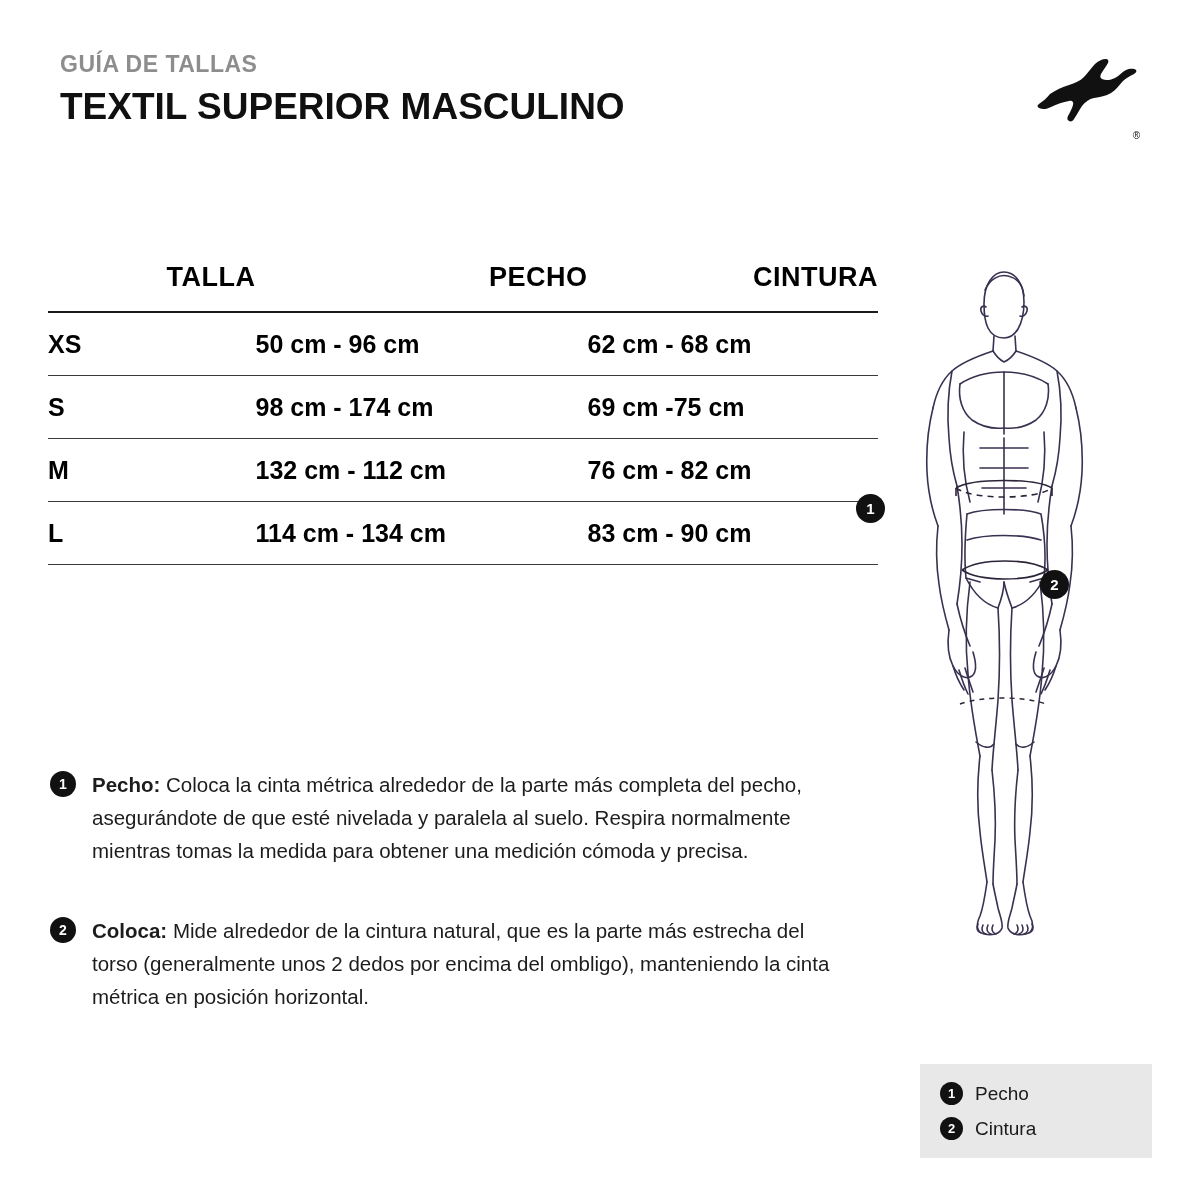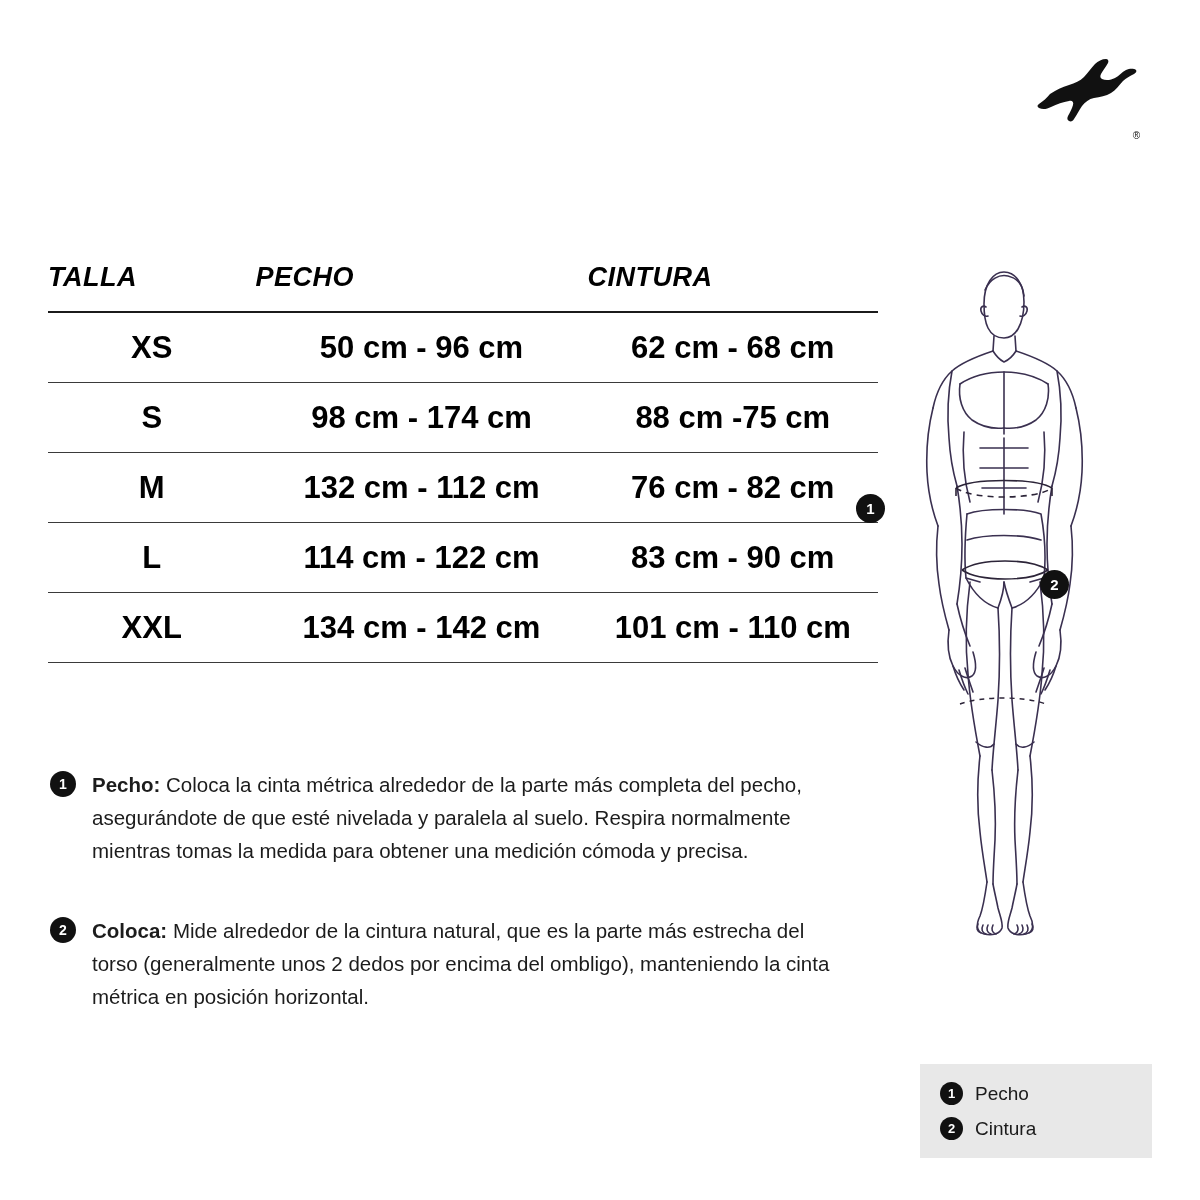--- a/index.html
+++ b/index.html
@@ -75,27 +75,25 @@
     border-collapse: collapse;
     table-layout: fixed;
   }
   table.size-table th {
     font-size: 27px;
     font-weight: bold;
     letter-spacing: 0.5px;
     padding: 0 0 18px 0;
     text-transform: uppercase;
     border-bottom: 2px solid #1b1b1b;
-    text-align: left;
-    font-style: italic;
+    text-align: right;
   }
   table.size-table td {
-    font-size: 31px;
-    font-weight: bold;
-    text-align: center;
+    font-size: 25px;
+    font-weight: bold;
     padding: 17px 0 16px 0;
     border-bottom: 1.5px solid #3a3a3a;
     white-space: nowrap;
   }
   table.size-table tr:last-child td { border-bottom: 1.5px solid #3a3a3a; }
   table.size-table col.c1 { width: 25%; }
   table.size-table col.c2 { width: 40%; }
   table.size-table col.c3 { width: 35%; }
 
   
@@ -183,20 +181,24 @@
     line-height: 23px;
     text-align: center;
     flex: 0 0 auto;
   }
 </style>
 </head>
 <body>
 
 <div class="page">
 
+  <div class="header">
+    <div class="eyebrow">GUÍA DE TALLAS</div>
+    <h1 class="title">TEXTIL SUPERIOR MASCULINO</h1>
+  </div>
 
   <div class="brand">
     <svg width="180" height="105" viewBox="0 0 180 105" aria-hidden="true">
 
       <path fill="#111111" d="M92 44 C98 40 104 37 111 35 C117 33 122 31 126 27 C130 23 133 18 137 14
            C140 11 144 9 148 9 C150 9 151 11 150 13 C148 17 145 20 143 24
            C142 26 142 28 144 29 C148 31 153 30 157 28 C161 26 164 22 168 20
            C171 19 175 18 178 20 C179 21 178 23 176 24 C172 26 168 28 165 31
            C161 35 158 40 153 43 C148 46 142 47 136 48 C131 49 127 52 124 56
            C121 60 119 65 116 69 C115 71 113 72 111 71 C109 70 109 68 110 66
@@ -222,36 +224,31 @@
       </thead>
       <tbody>
         <tr>
           <td>XS</td>
           <td>50 cm - 96 cm</td>
           <td>62 cm - 68 cm</td>
         </tr>
         <tr>
           <td>S</td>
           <td>98 cm - 174 cm</td>
-          <td>88 cm -75 cm</td>
+          <td>69 cm -75 cm</td>
         </tr>
         <tr>
           <td>M</td>
           <td>132 cm - 112 cm</td>
           <td>76 cm - 82 cm</td>
         </tr>
         <tr>
           <td>L</td>
-          <td>114 cm - 122 cm</td>
+          <td>114 cm - 134 cm</td>
           <td>83 cm - 90 cm</td>
-        </tr>
-        <tr>
-          <td>XXL</td>
-          <td>134 cm - 142 cm</td>
-          <td>101 cm - 110 cm</td>
         </tr>
       </tbody>
     </table>
   </div>
 
   <div class="notes">
     <div class="note">
       <span class="bullet">1</span>
       <b>Pecho:</b><span> Coloca la cinta métrica alrededor de la parte más completa del pecho, asegurándote de que esté nivelada y paralela al suelo. Respira normalmente mientras tomas la medida para obtener una medición cómoda y precisa.</span>
     </div>

